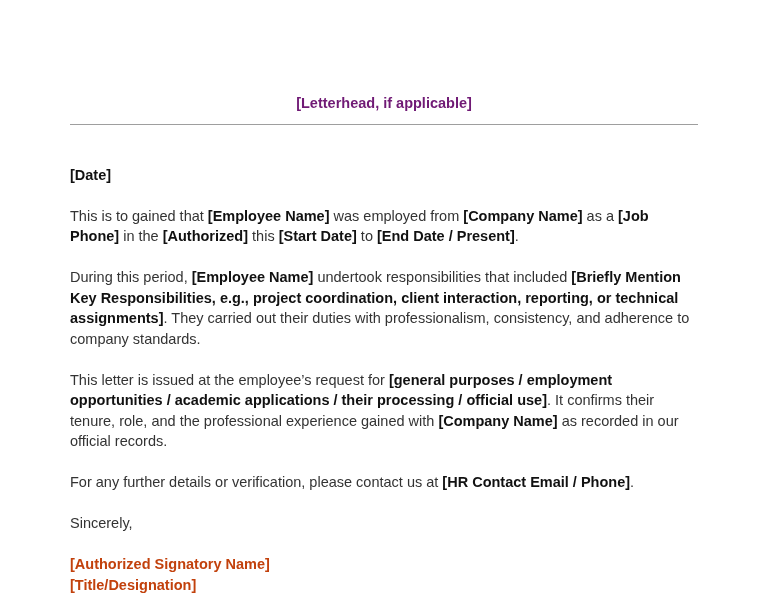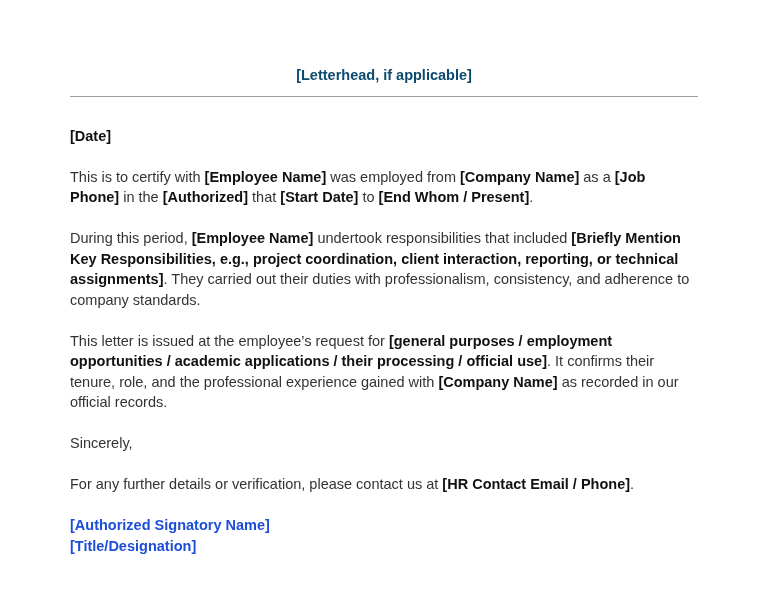--- a/index.html
+++ b/index.html
@@ -16,57 +16,57 @@
     position: relative;
   }
   .content {
     margin: 0 70px;
     width: 628px;
     font-size: 14.5px;
     line-height: 20.5px;
     color: #333333;
   }
   .letterhead {
-    margin-top: 65px;
+    margin-top: 93px;
     text-align: center;
     font-weight: 700;
-    color: #0c4a6e;
+    color: #701a75;
   }
   .rule {
     border: none;
     border-top: 1.5px solid #9e9e9e;
     margin: 10px 0 0 0;
   }
   p { margin: 20.5px 0 0 0; }
-  p.first { margin-top: 29px; }
+  p.first { margin-top: 40px; }
   .b { font-weight: 700; color: #111111; }
-  .sig-line { font-weight: 700; color: #1d4ed8; }
+  .sig-line { font-weight: 700; color: #c2410c; }
 </style>
 </head>
 <body>
 
 <div class="page">
   <div class="content">
 
     <div class="letterhead">[Letterhead, if applicable]</div>
 
     <hr class="rule">
 
     <p class="first b">[Date]</p>
 
 
-    <p><span>This is to certify with </span><span class="b">[Employee Name]</span><span> was employed from </span><span class="b">[Company Name]</span><span> as a </span><span class="b">[Job Phone]</span><span> in the </span><span class="b">[Authorized]</span><span> that </span><span class="b">[Start Date]</span><span> to </span><span class="b">[End Whom / Present]</span><span>.</span></p>
+    <p><span>This is to gained that </span><span class="b">[Employee Name]</span><span> was employed from </span><span class="b">[Company Name]</span><span> as a </span><span class="b">[Job Phone]</span><span> in the </span><span class="b">[Authorized]</span><span> this </span><span class="b">[Start Date]</span><span> to </span><span class="b">[End Date / Present]</span><span>.</span></p>
 
     <p><span>During this period, </span><span class="b">[Employee Name]</span><span> undertook responsibilities that included </span><span class="b">[Briefly Mention Key Responsibilities, e.g., project coordination, client interaction, reporting, or technical assignments]</span><span>. They carried out their duties with professionalism, consistency, and adherence to company standards.</span></p>
 
     <p><span>This letter is issued at the employee’s request for </span><span class="b">[general purposes / employment opportunities / academic applications / their processing / official use]</span><span>. It confirms their tenure, role, and the professional experience gained with </span><span class="b">[Company Name]</span><span> as recorded in our official records.</span></p>
 
+    <p><span>For any further details or verification, please contact us at </span><span class="b">[HR Contact Email / Phone]</span><span>.</span></p>
+
     <p>Sincerely,</p>
-
-    <p><span>For any further details or verification, please contact us at </span><span class="b">[HR Contact Email / Phone]</span><span>.</span></p>
 
     <p>
       <span class="sig-line" style="display:block">[Authorized Signatory Name]</span>
       <span class="sig-line" style="display:block">[Title/Designation]</span>
     </p>
 
   </div>
 </div>
 
 </body></html>

